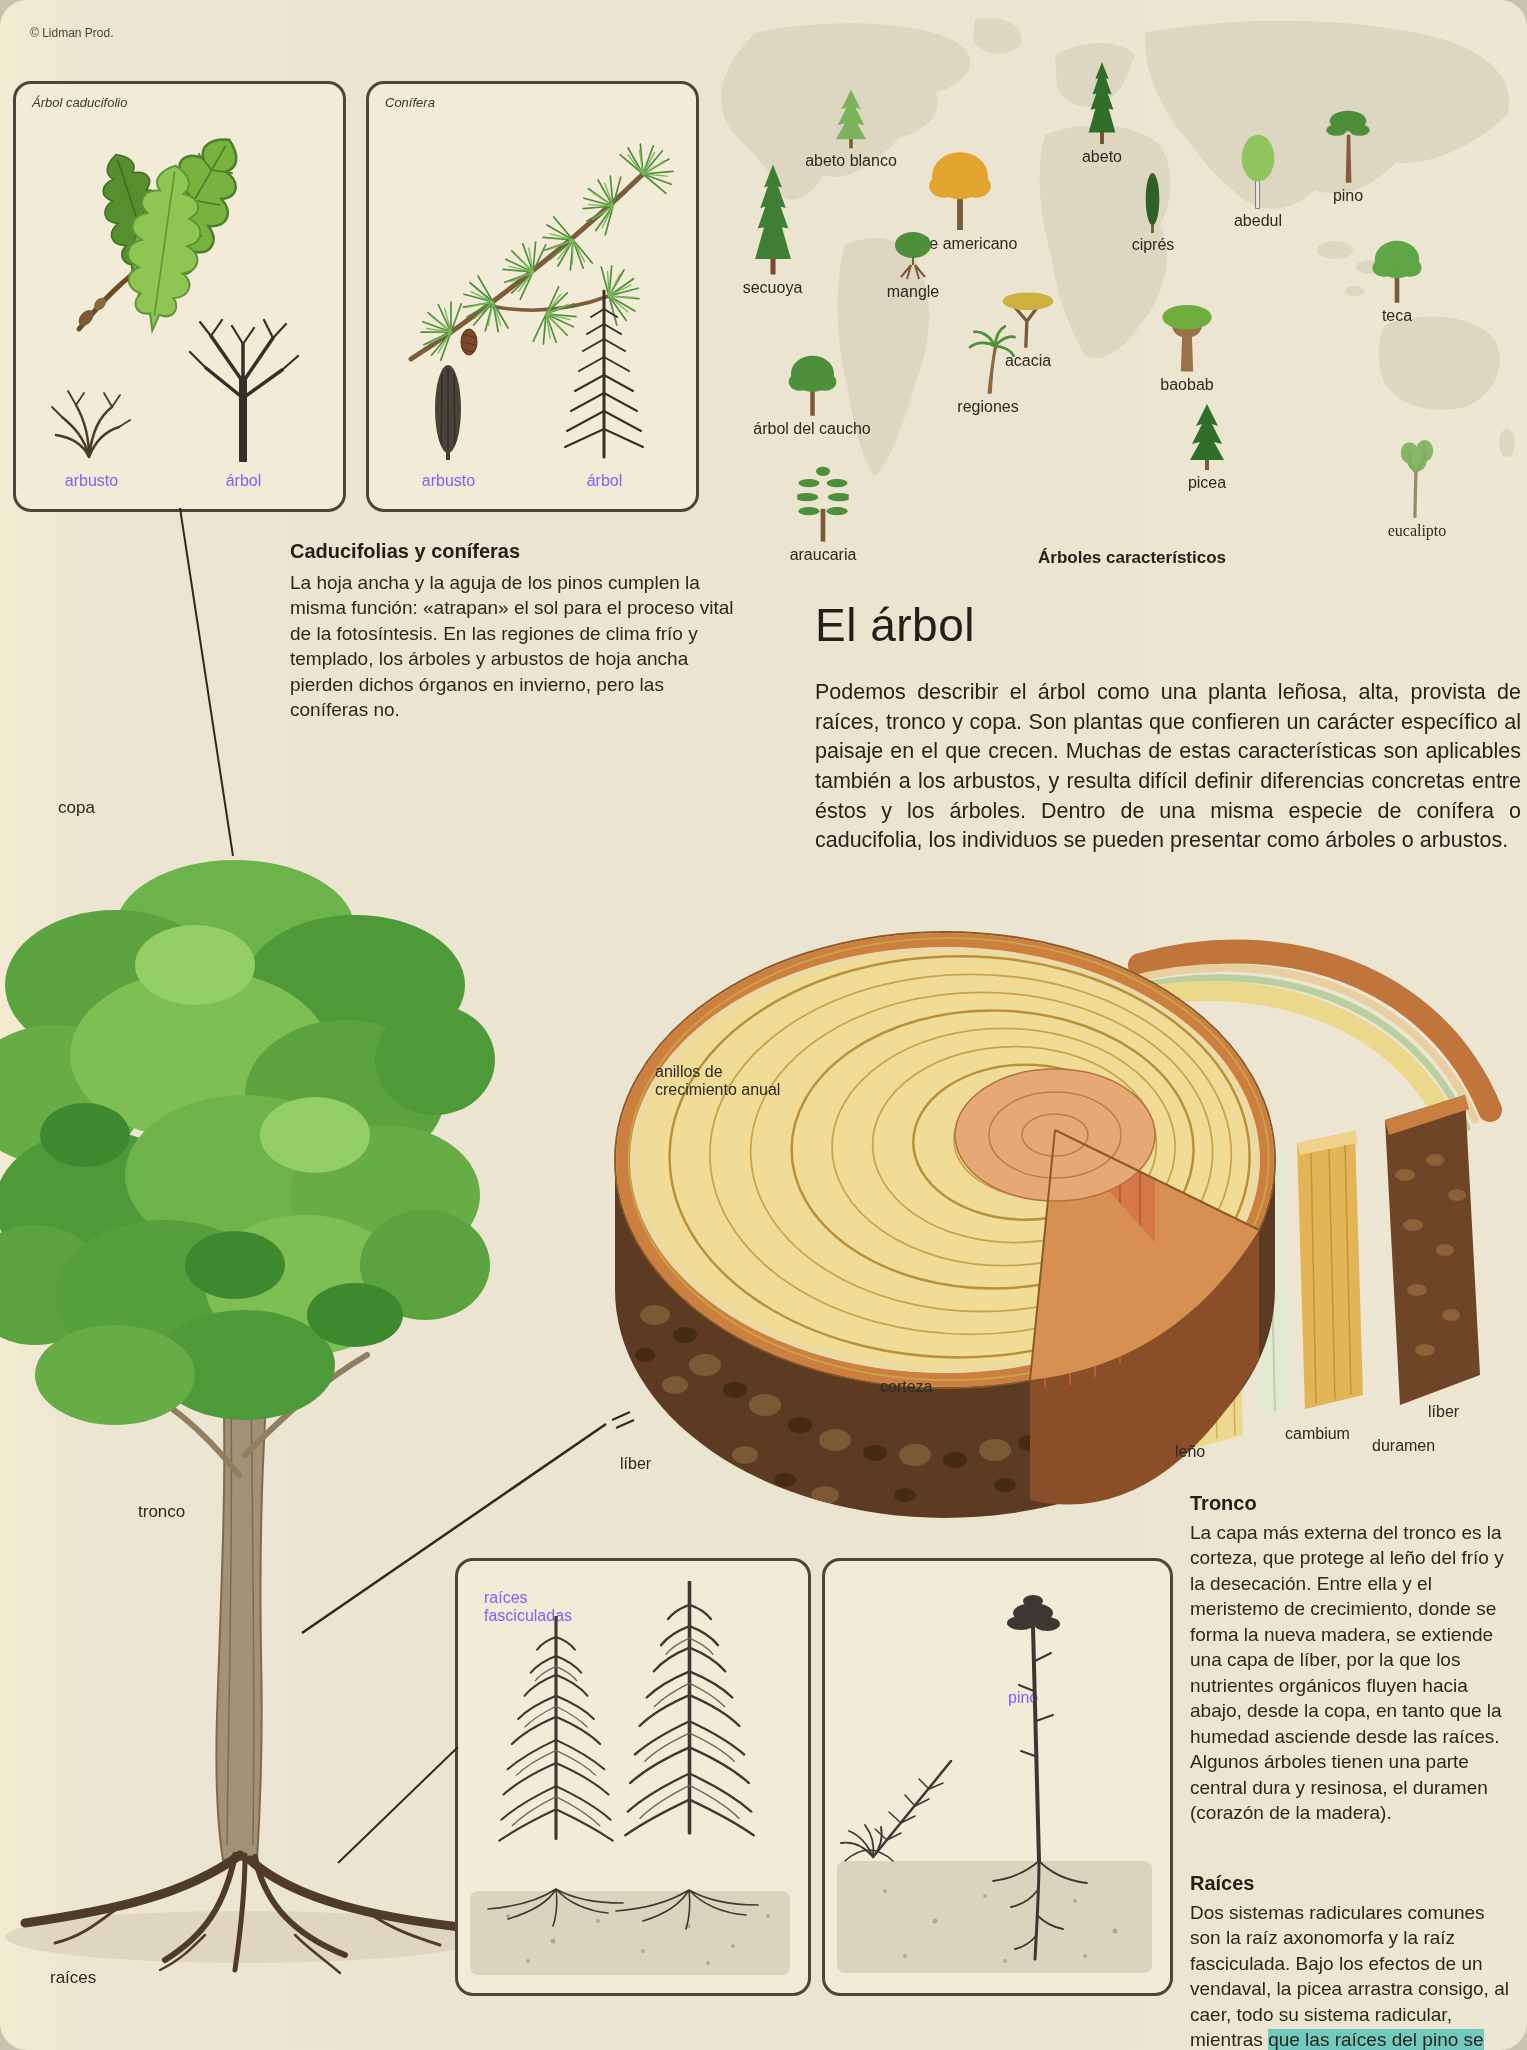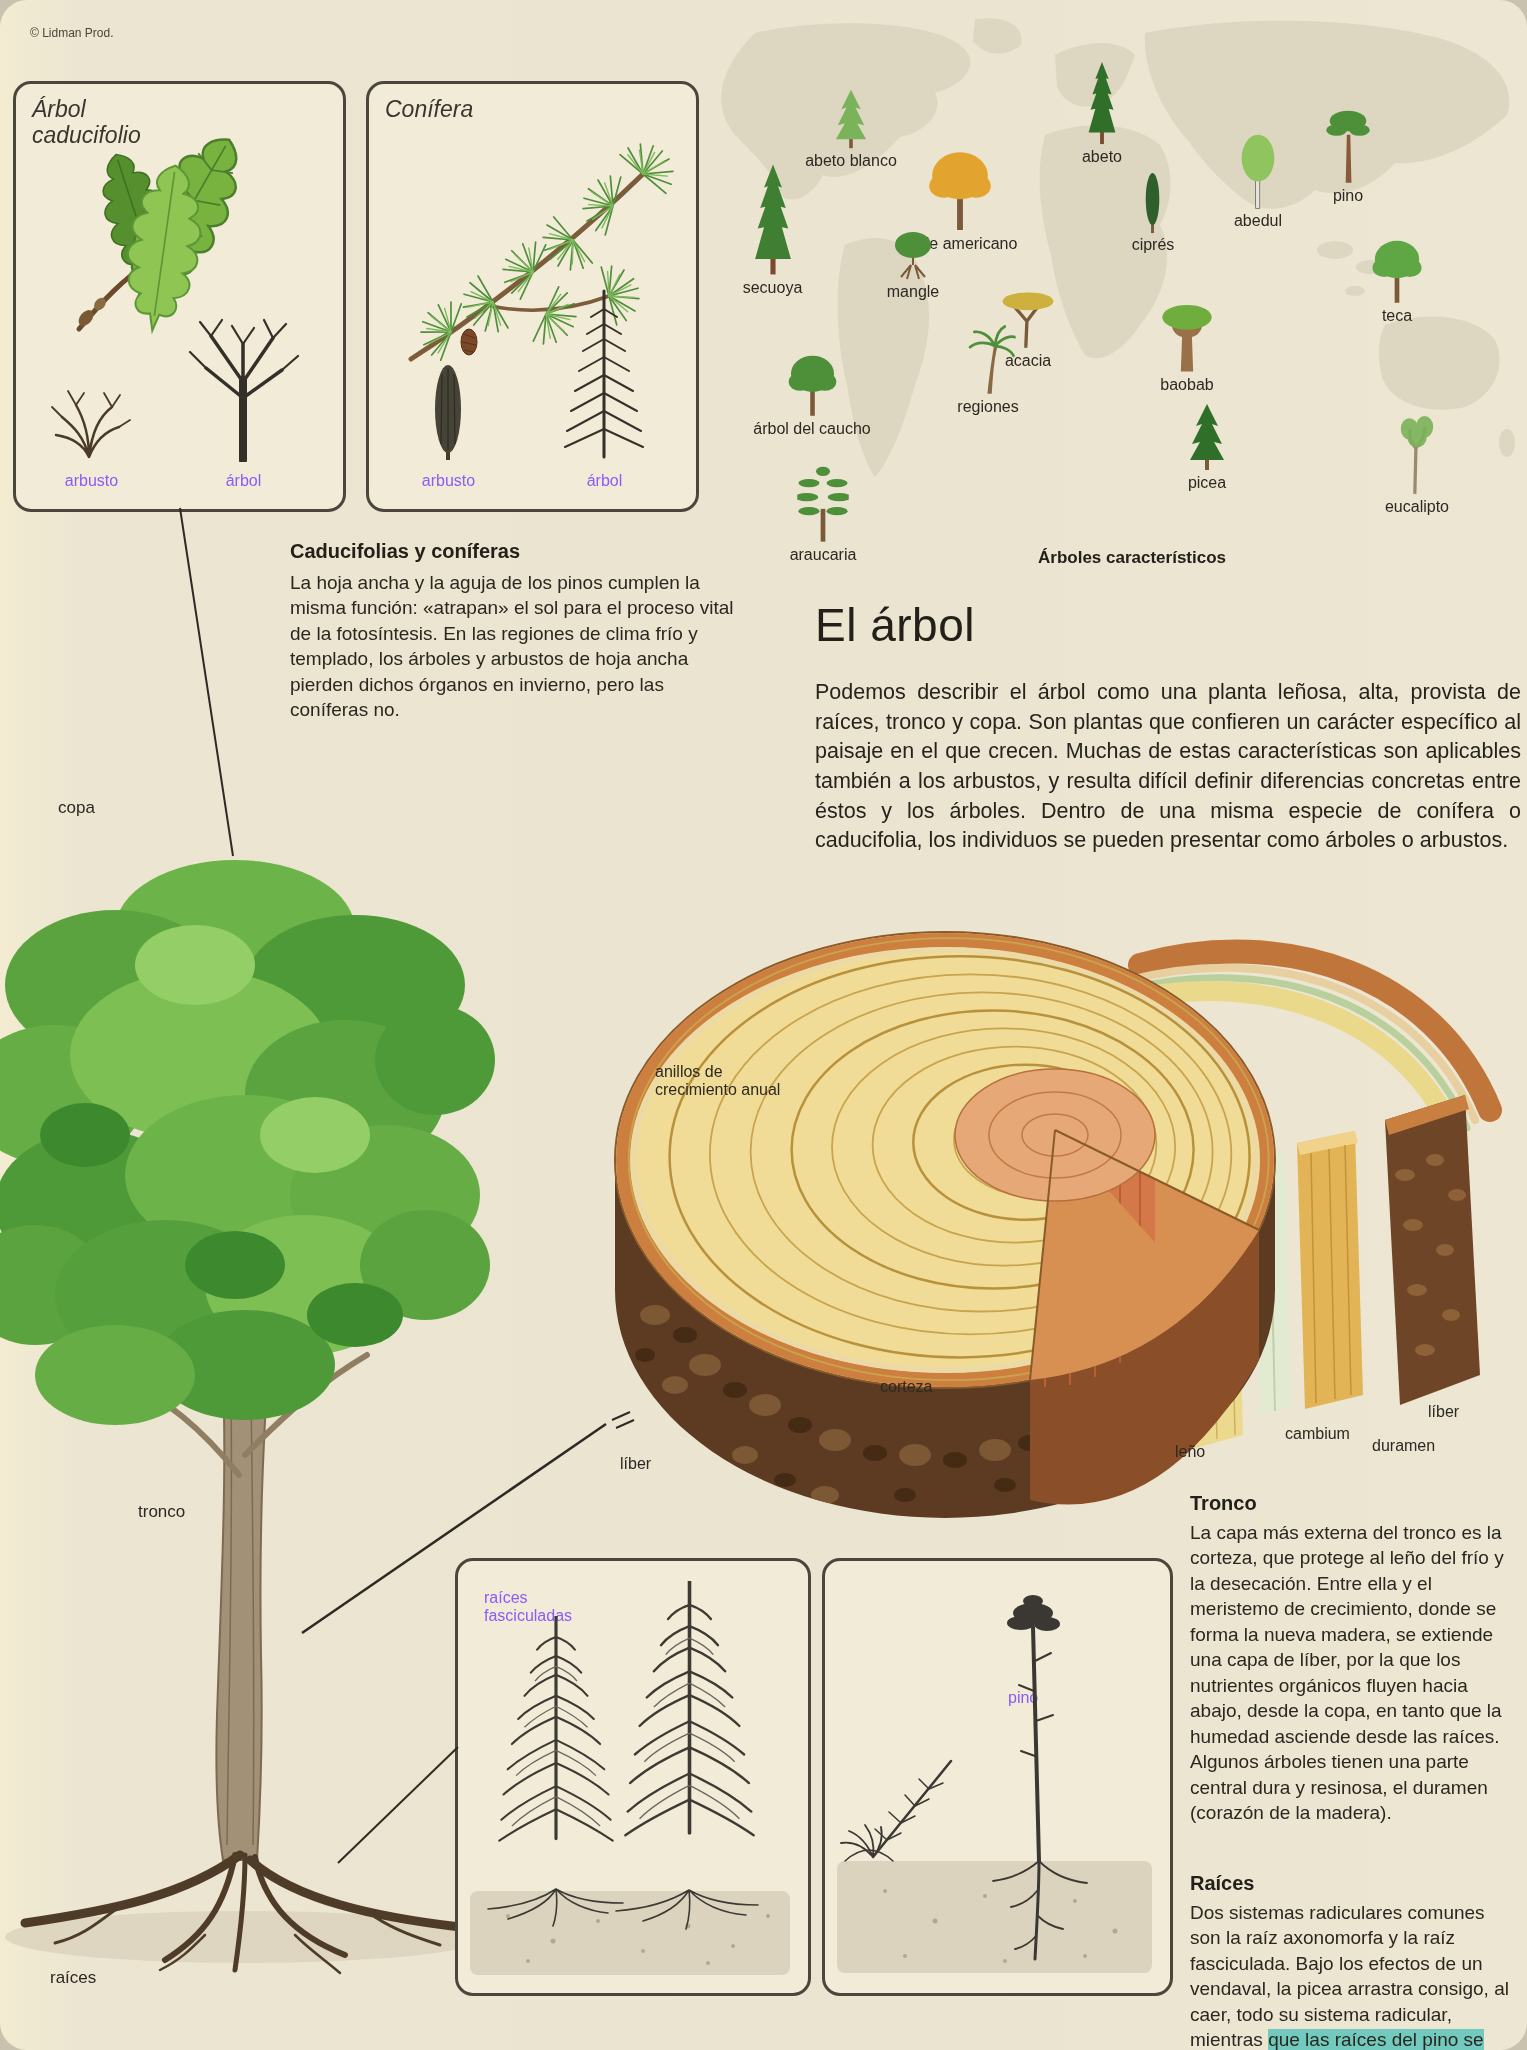--- a/index.html
+++ b/index.html
@@ -3,21 +3,21 @@
 <meta charset="utf-8">
 <style>
   html,body{margin:0;padding:0;background:#c9c2ae;}
   #page{
     position:relative;width:1527px;height:2050px;overflow:hidden;
     background:linear-gradient(90deg,#f3ecd2 0%,#ece5d1 5%,#ebe4d0 60%,#ece6d3 100%);
     font-family:"Liberation Sans",sans-serif;color:#25221c;border-radius:27px;
   }
   .abs{position:absolute;}
   .panel{position:absolute;border:3px solid #4a463c;border-radius:18px;background:#f1ebd8;}
-  .panel-title{position:absolute;font-style:italic;font-size:23px;color:#3a362e;line-height:1.15;}
+  .panel-title{position:absolute;font-style:italic;font-size:13px;color:#3a362e;line-height:1.15;}
   .fig-label{position:absolute;font-size:16px;color:#8b5cf6;text-align:center;}
   .copyright{position:absolute;font-size:12px;color:#4a4538;}
   .map-item{position:absolute;display:flex;flex-direction:column;align-items:center;}
   .map-label{font-size:16px;color:#2c2922;white-space:nowrap;margin-top:2px;}
   .map-caption{position:absolute;font-size:17px;font-weight:bold;color:#23201a;white-space:nowrap;}
   .section-heading{position:absolute;font-size:20px;font-weight:bold;color:#23201a;}
   .body-text{position:absolute;font-size:19px;line-height:1.34;color:#2a271f;}
   .title-xl{position:absolute;font-size:46px;font-weight:400;color:#23201a;letter-spacing:.5px;}
   .intro-body{position:absolute;font-size:21.5px;line-height:1.38;text-align:justify;color:#26231c;}
   .diagram-label{position:absolute;font-size:16px;color:#2c2922;white-space:nowrap;}
@@ -266,21 +266,21 @@
         <use href="#g-fir"></use>
       </svg>
     <div class="map-label">picea</div>
   </div>
   <div class="map-item" style="left:778px;top:462px;width:90px;">
     <svg width="52" height="82" viewBox="0 0 44 70" style="color:#4e8f3a">
         <use href="#g-araucaria"></use>
       </svg>
     <div class="map-label">araucaria</div>
   </div>
-  <div class="map-item" style="left:1372px;top:416px;width:90px;">
+  <div class="map-item" style="left:1372px;top:440px;width:90px;font-family:Liberation Serif, serif;">
     <svg width="44" height="80" viewBox="0 0 40 74" style="color:#7ab35a">
         <use href="#g-eucalyptus"></use>
       </svg>
     <div class="map-label">eucalipto</div>
   </div>
   <div class="map-caption" style="left:1038px;top:548px;">Árboles característicos</div>
 
   <div class="panel" style="left:13px;top:81px;width:327px;height:425px;">
     <div class="panel-title" style="left:16px;top:12px;width:110px;">Árbol caducifolio</div>
     <svg class="abs" style="left:18px;top:20px;" width="295" height="235" viewBox="0 0 295 235">

